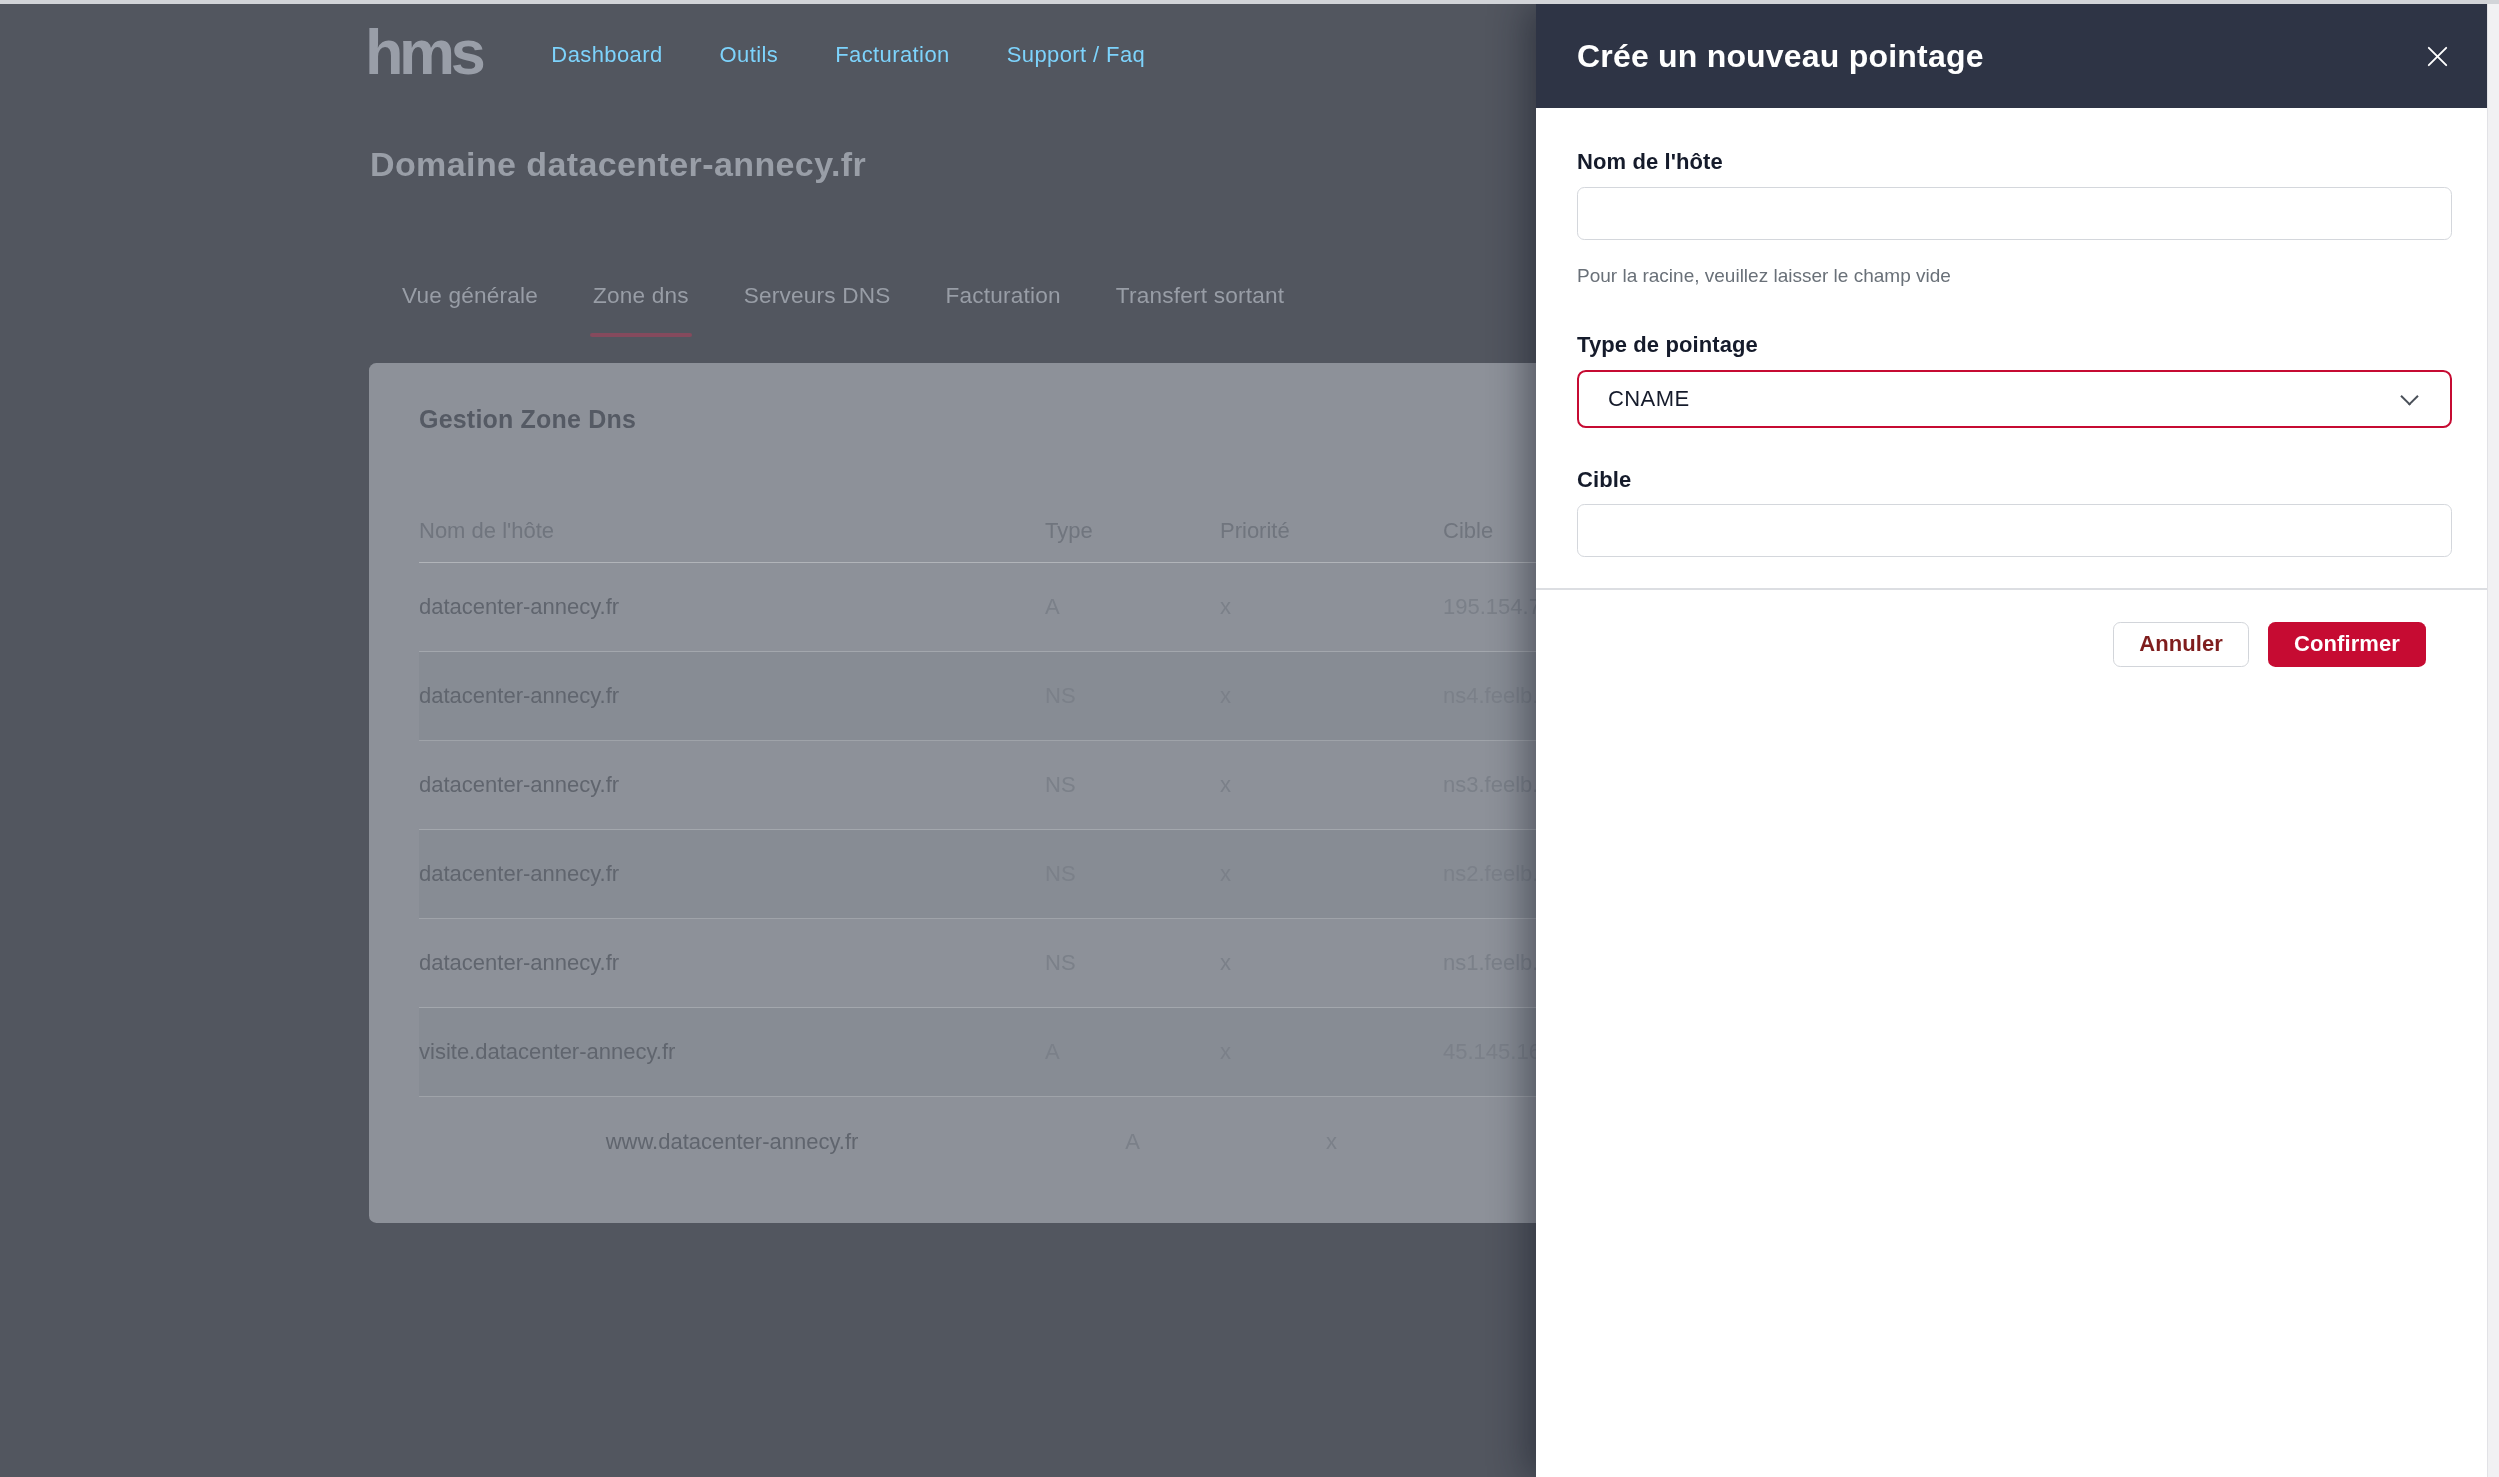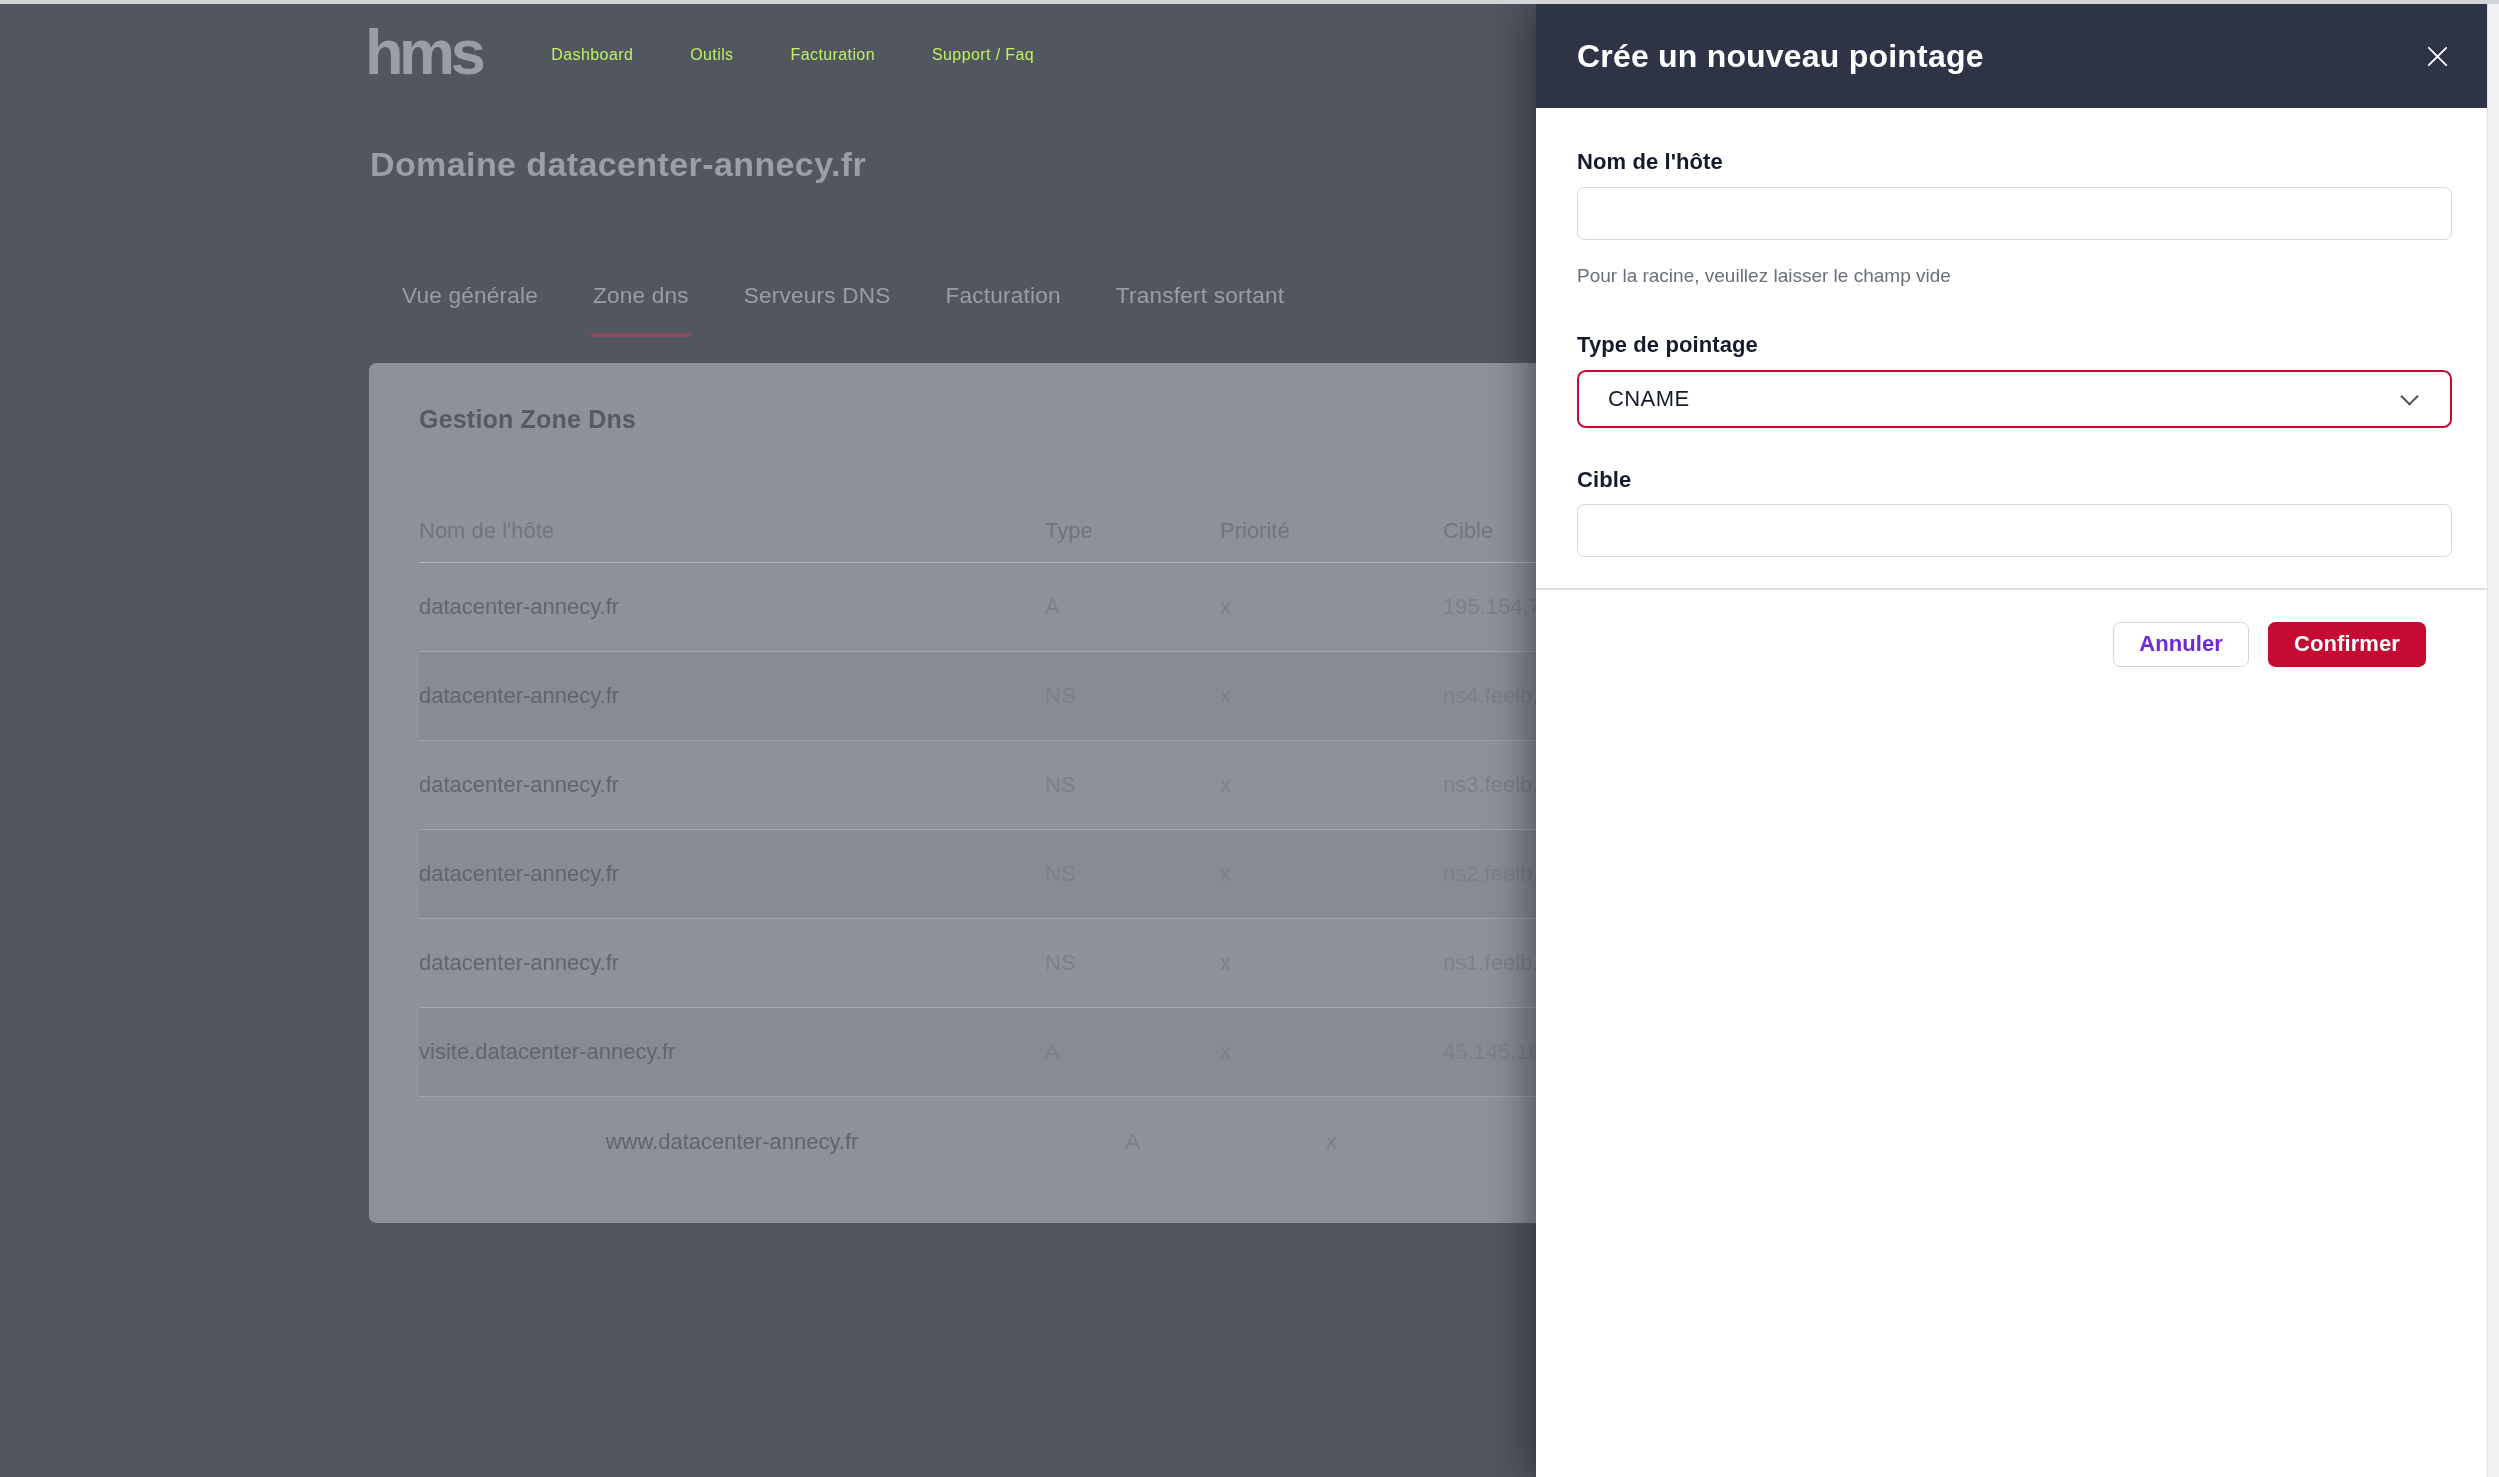--- a/index.html
+++ b/index.html
@@ -16,21 +16,21 @@
 
   
   .scroll-strip{position:absolute; right:0; top:0; bottom:0; width:13px; background:#f1f1f3; border-left:0.7px solid #e2e2e6; z-index:15;}
 
   
   .page{position:absolute; inset:0; z-index:1;}
 
   .nav{position:absolute; left:365px; top:4.4px; height:102px; display:flex; align-items:center;}
   .logo{font-size:63px; font-weight:700; letter-spacing:-4.4px; color:#999ea8; line-height:1; margin-right:70px; transform:translateY(-2.9px);}
   .nav-items{display:flex; align-items:center; gap:57px;}
-  .nav-item{font-size:16px; color:#bef264; letter-spacing:0.4px; cursor:pointer;}
+  .nav-item{font-size:22px; color:#7dd3fc; letter-spacing:0.4px; cursor:pointer;}
 
   .page-title{position:absolute; left:370px; top:145px; font-size:34px; font-weight:600; color:#999ea7; letter-spacing:0.4px;}
 
   .tabs{position:absolute; left:402px; top:283px; display:flex; gap:55px;}
   .tab{position:relative; font-size:22.6px; color:#989da6; letter-spacing:0.2px; padding-bottom:5.8px; cursor:pointer;}
   .tab.active::after{content:''; position:absolute; left:-2.9px; right:-2.9px; top:50px; height:4.4px; border-radius:2.2px; background:#854a5d;}
 
   .card{position:absolute; left:369px; top:363px; width:1971px; height:860px; background:#8d9199; border-radius:7.3px;}
   .card-title{position:absolute; left:50px; top:42px; font-size:25px; font-weight:700; color:#555a64; letter-spacing:0.2px;}
 
@@ -58,21 +58,21 @@
   .field-help{font-size:19px; color:#697078; margin-top:25px; margin-bottom:45px;}
   .select-box{position:relative; width:100%; height:58px; border:2.2px solid var(--accent); border-radius:8.8px;
               display:flex; align-items:center; padding:0 29px; cursor:pointer; background:#fff; margin-bottom:39px;}
   .select-value{font-size:22px; color:#151b2b; letter-spacing:0.4px;}
   .chevron{position:absolute; right:34px; top:50%; width:13px; height:13px; border-right:2.2px solid #4a5059;
            border-bottom:2.2px solid #4a5059; transform:translateY(-70%) rotate(45deg);}
   .drawer-divider{height:1.5px; background:#dcdee2; margin:31px -35px 0 -41px;}
   .drawer-footer{display:flex; justify-content:flex-end; align-items:center; gap:19px; padding:32px 26px 0 0;}
   .btn{height:45px; border-radius:7.3px; font-size:22px; font-weight:700; font-family:"Liberation Sans", sans-serif;
        display:inline-flex; align-items:center; justify-content:center; cursor:pointer; letter-spacing:0.1px;}
-  .btn-secondary{padding:0 25px; background:#ffffff; border:1.5px solid #d2d5da; color:#6d28d9;}
+  .btn-secondary{padding:0 25px; background:#ffffff; border:1.5px solid #d2d5da; color:#7f1d1d;}
   .btn-primary{padding:0 26px; background:var(--accent); border:none; color:#ffffff;}
 </style>
 </head>
 <body>
 
 <div class="stage">
 
   <div class="page">
 
     <div class="nav">

